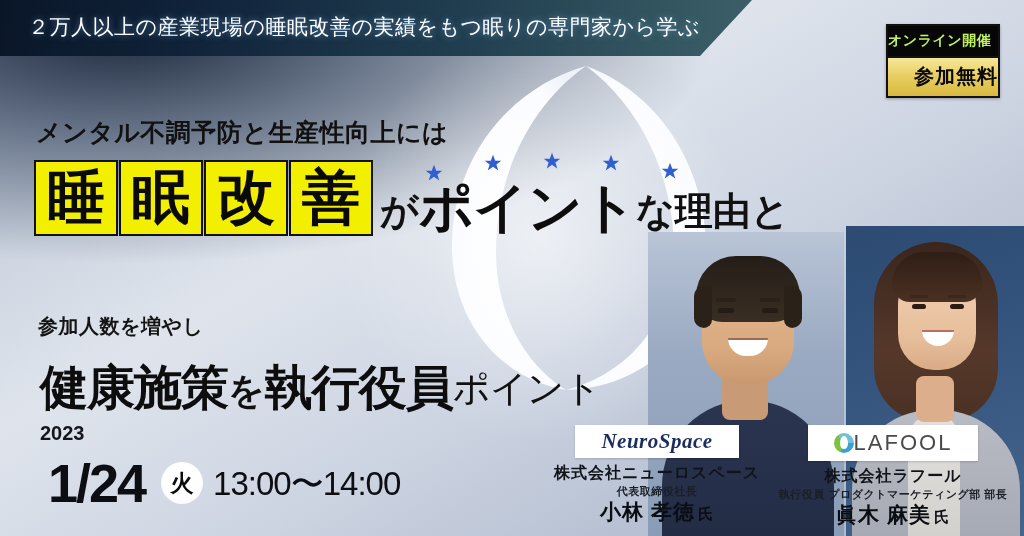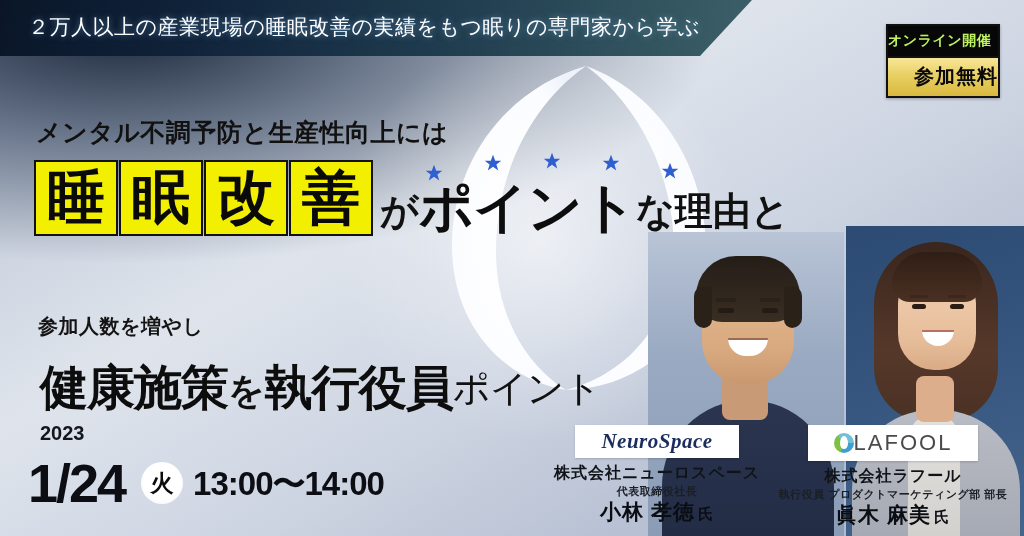--- a/index.html
+++ b/index.html
@@ -92,34 +92,34 @@
   }
   .h4-big{font-size:48px;font-weight:900;color:#0d0d0d;line-height:1;letter-spacing:-1px;}
   .h4-mid{font-size:36px;font-weight:800;color:#111;line-height:1;padding-bottom:3px;}
   .h4-small{font-size:37px;font-weight:400;color:#111;line-height:1;padding-bottom:5px;letter-spacing:-1px;}
   
   .date-year{
     position:absolute;left:40px;top:422px;
     font-size:20px;font-weight:800;color:#14161c;letter-spacing:0px;
   }
   .date-row{
-    position:absolute;left:28px;top:456px;
+    position:absolute;left:48px;top:456px;
     display:flex;align-items:center;white-space:nowrap;
   }
   .date-md{
     font-size:54px;font-weight:900;color:#0c0e14;line-height:1;letter-spacing:-2px;
   }
   .dow-circle{
     width:42px;height:42px;border-radius:50%;
     background:radial-gradient(circle at 50% 45%, #ffffff 58%, rgba(255,255,255,.82) 80%, rgba(255,255,255,0) 100%);
     display:flex;align-items:center;justify-content:center;
     font-size:23px;font-weight:800;color:#0b0b0b;margin:0 10px 0 16px;
   }
   .date-time{
-    font-size:33px;font-weight:700;color:#0c0e14;line-height:1;letter-spacing:-1px;
+    font-size:33px;font-weight:400;color:#0c0e14;line-height:1;letter-spacing:-1px;
   }
   
   .photo{position:absolute;bottom:0;overflow:hidden;}
   .photo-male{left:648px;top:232px;width:196px;height:304px;}
   .photo-female{left:846px;top:226px;width:178px;height:310px;}
   .ph-bg-male{
     position:absolute;inset:0;
     background:linear-gradient(180deg,#b9c4d6 0%, #9aaac2 40%, #8b9cb6 100%);
   }
   .ph-bg-female{

